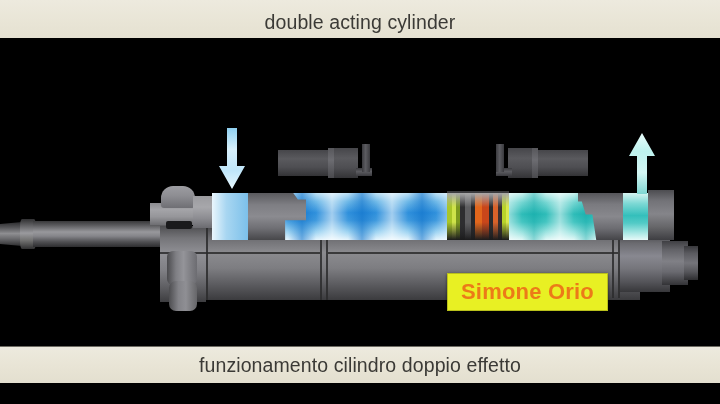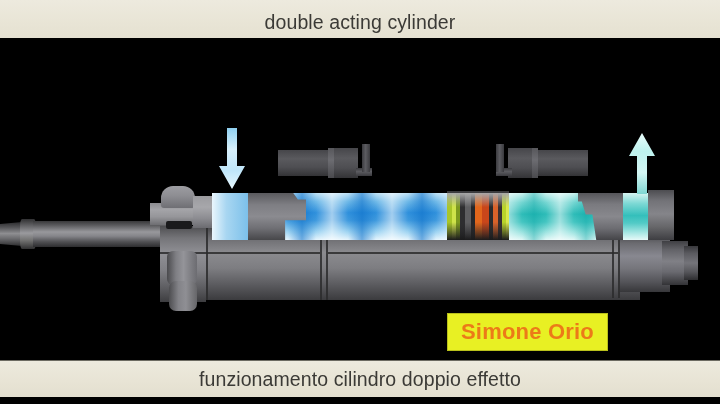--- a/index.html
+++ b/index.html
@@ -31,21 +31,21 @@
     align-items: center;
     justify-content: center;
     box-sizing: border-box;
   }
   #caption-top {
     top: 0;
     height: 46px;
     border-bottom: 1px solid #6d6b62;
   }
   #caption-bottom {
-    top: 360px;
+    top: 346px;
     height: 37px;
     border-top: 1px solid #6d6b62;
   }
   .caption-text {
     color: #3b3a36;
     font-size: 19.5px;
     font-weight: 400;
     letter-spacing: 0.1px;
     white-space: nowrap;
   }
@@ -346,21 +346,20 @@
     left: 447px;
     top: 235px;
     height: 36px;
     padding: 0 13px;
     background: #e8f023;
     border: 1px solid #b9c01b;
     display: flex;
     align-items: center;
     justify-content: center;
     box-shadow: 0 1px 3px rgba(0,0,0,0.55);
-    margin-top: 40px;
   }
   #watermark-text {
     color: #ec7a18;
     font-size: 22px;
     font-weight: bold;
     white-space: nowrap;
     letter-spacing: 0.2px;
   }
 </style>
 </head>

